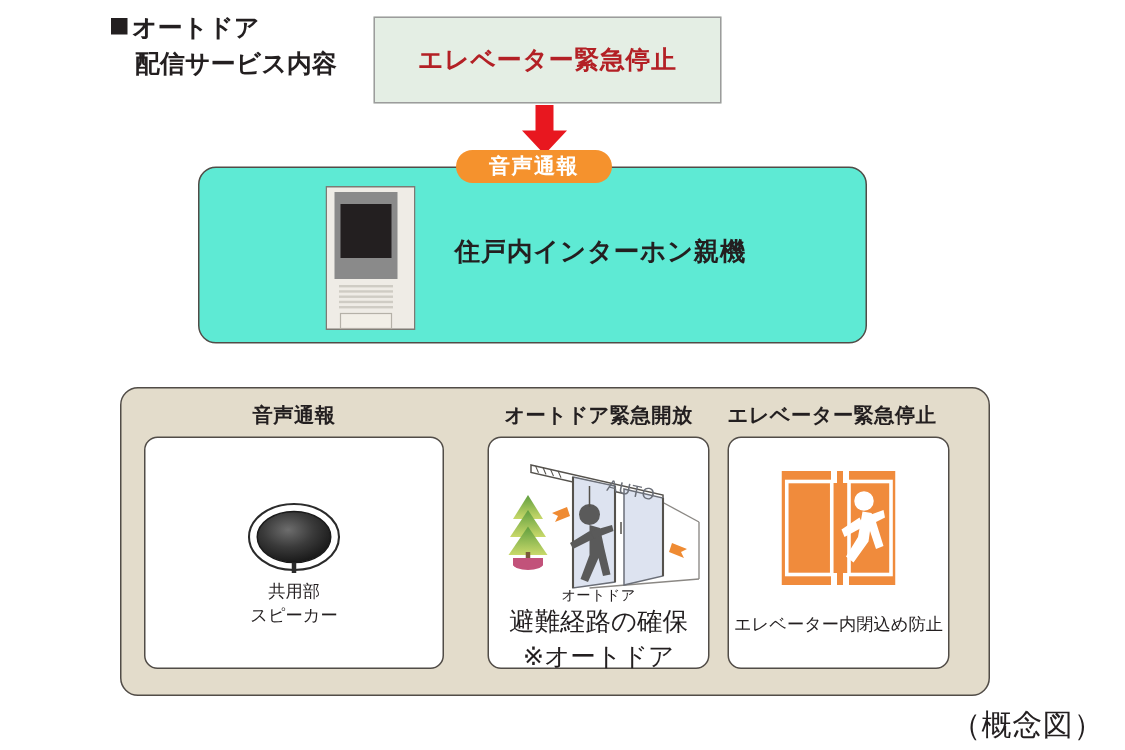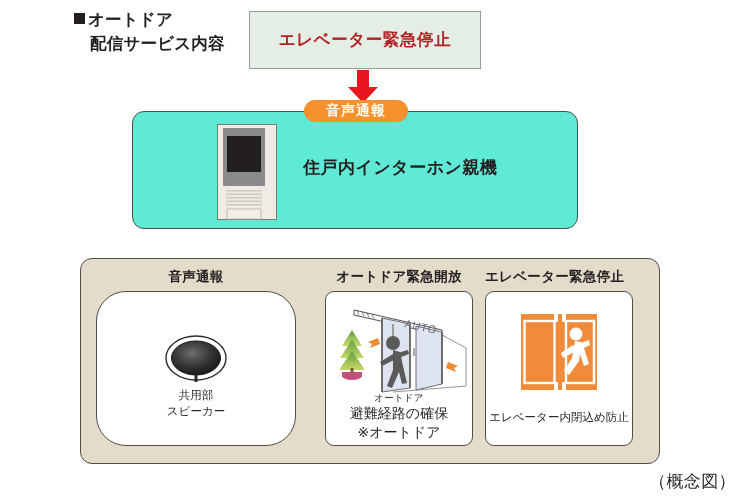--- a/index.html
+++ b/index.html
@@ -167,26 +167,26 @@
     position: absolute;
     left: 0;
     width: 100%;
     text-align: center;
     font-size: 11.5px;
     line-height: 1.35;
     color: #231f20;
     white-space: nowrap;
   }
   .card-caption.big {
-    font-size: 14px;
+    font-size: 17px;
     font-weight: 400;
   }
 
   #feature-audio { left: 15px; width: 200px; }
-  #feature-audio .feature-card { width: 200px; height: 155px; border-radius: 30px; }
+  #feature-audio .feature-card { width: 200px; height: 155px; }
   #feature-door { left: 232px; width: 148px; padding-left: 12px; }
   #feature-door .feature-card { width: 148px; height: 155px; }
   #feature-elevator { left: 404px; width: 136px; }
   #feature-elevator .feature-card { width: 148px; height: 155px; }
 
   
   #speaker-icon {
     position: absolute;
     left: 50%;
     top: 42px;
@@ -220,21 +220,21 @@
     width: 76px;
     height: 76px;
   }
   #elevator-caption { top: 118px; font-size: 11.5px; }
 
   
   #footer-note {
     position: absolute;
     right: 14px;
     top: 470px;
-    font-size: 17px;
+    font-size: 20px;
     font-weight: 400;
     color: #231f20;
     letter-spacing: 0.4px;
     white-space: nowrap;
   }
 </style>
 </head>
 <body>
 
 <div id="stage">

